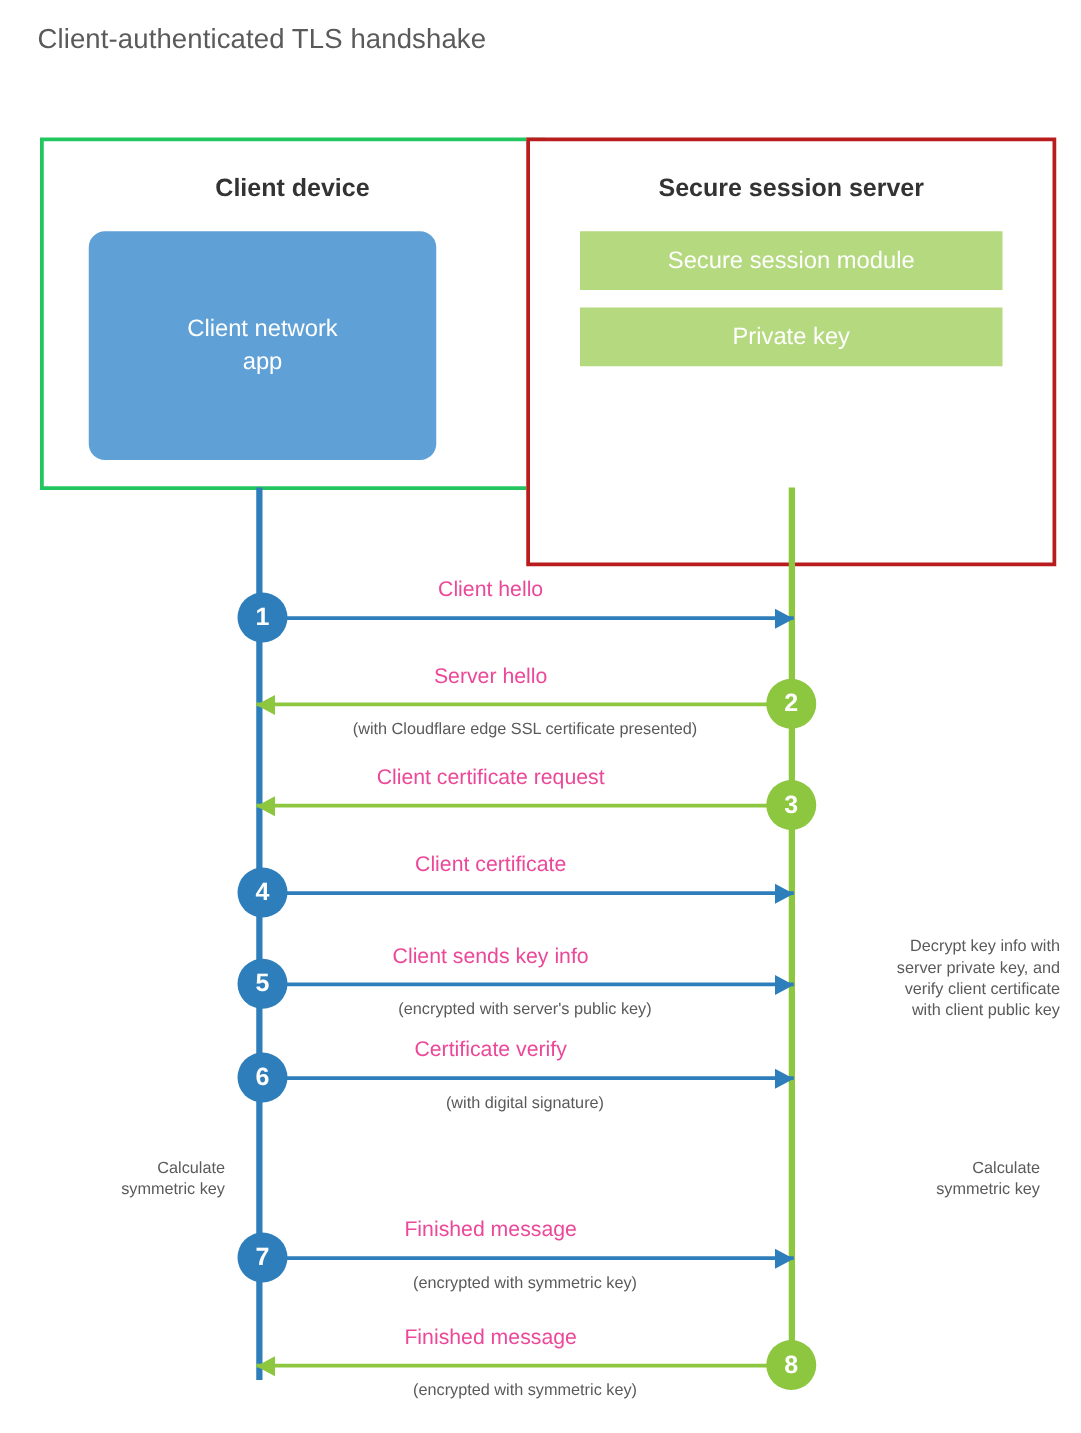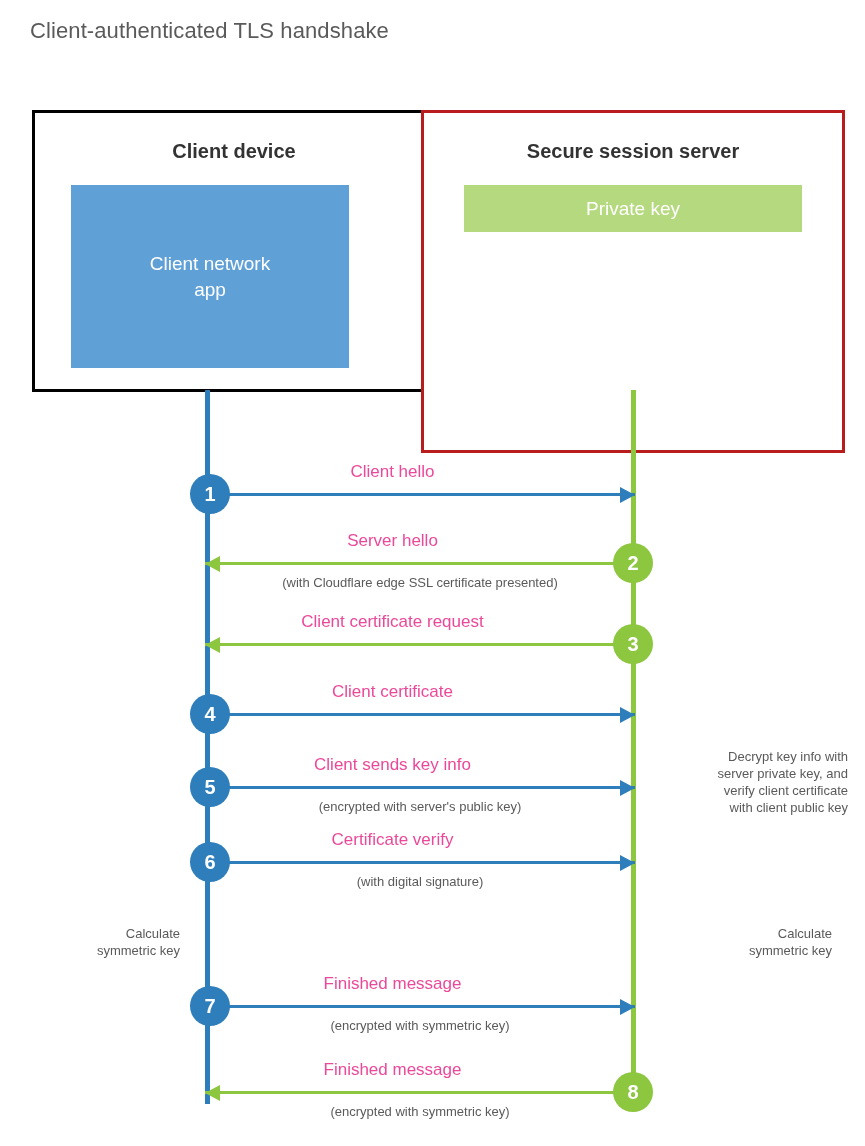--- a/index.html
+++ b/index.html
@@ -36,21 +36,21 @@
   .entity-box {
     position: absolute;
     background: #ffffff;
     box-sizing: border-box;
   }
   .entity-box.client {
     left: 32px;
     top: 110px;
     width: 404px;
     height: 282px;
-    border: 3px solid #000000;
+    border: 3px solid #22c55e;
     padding-left: 36px;
   }
   .entity-box.server {
     left: 421px;
     top: 110px;
     width: 424px;
     height: 343px;
     border: 3px solid #b91c1c;
   }
   .entity-title {
@@ -199,27 +199,28 @@
 </style>
 </head>
 <body>
 
 <div id="diagram">
 
   <div class="page-title">Client-authenticated TLS handshake</div>
 
   <div class="entity-box client">
     <div class="entity-title">Client device</div>
-    <div class="client-app-block" style="white-space: pre-line;">Client network
+    <div class="client-app-block" style="white-space: pre-line; border-radius: 13px;">Client network
 app</div>
   </div>
 
   <div class="entity-box server">
     <div class="entity-title">Secure session server</div>
     <div class="server-items">
+      <div class="server-item">Secure session module</div>
       <div class="server-item">Private key</div>
     </div>
   </div>
 
   <div class="lifeline client-line"></div>
   <div class="lifeline server-line"></div>
 
   <div class="msg to-server" style="top:494px;">
     <div class="msg-label">Client hello</div>
     <div class="arrow-line"></div>

